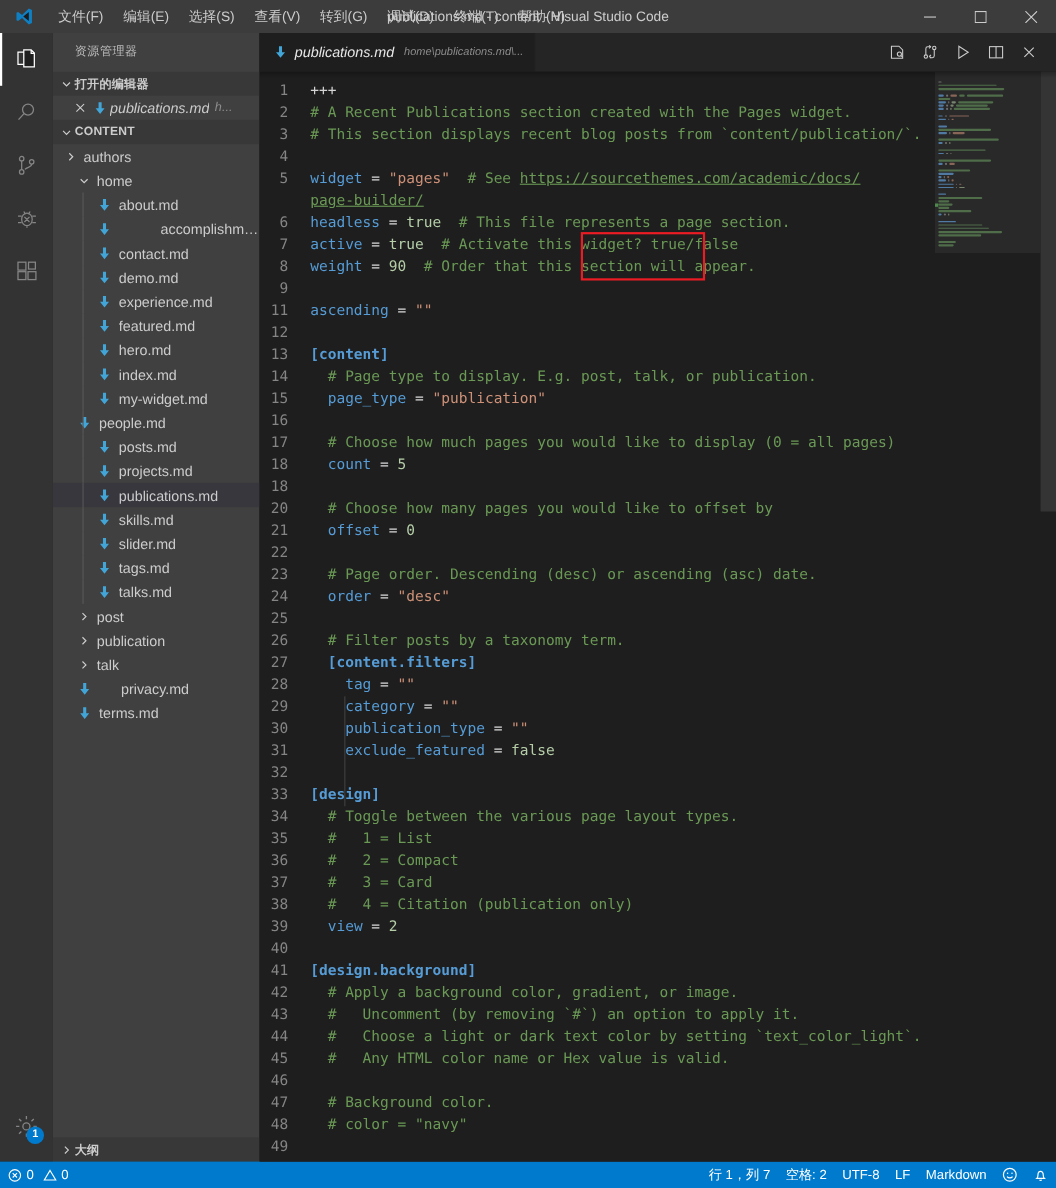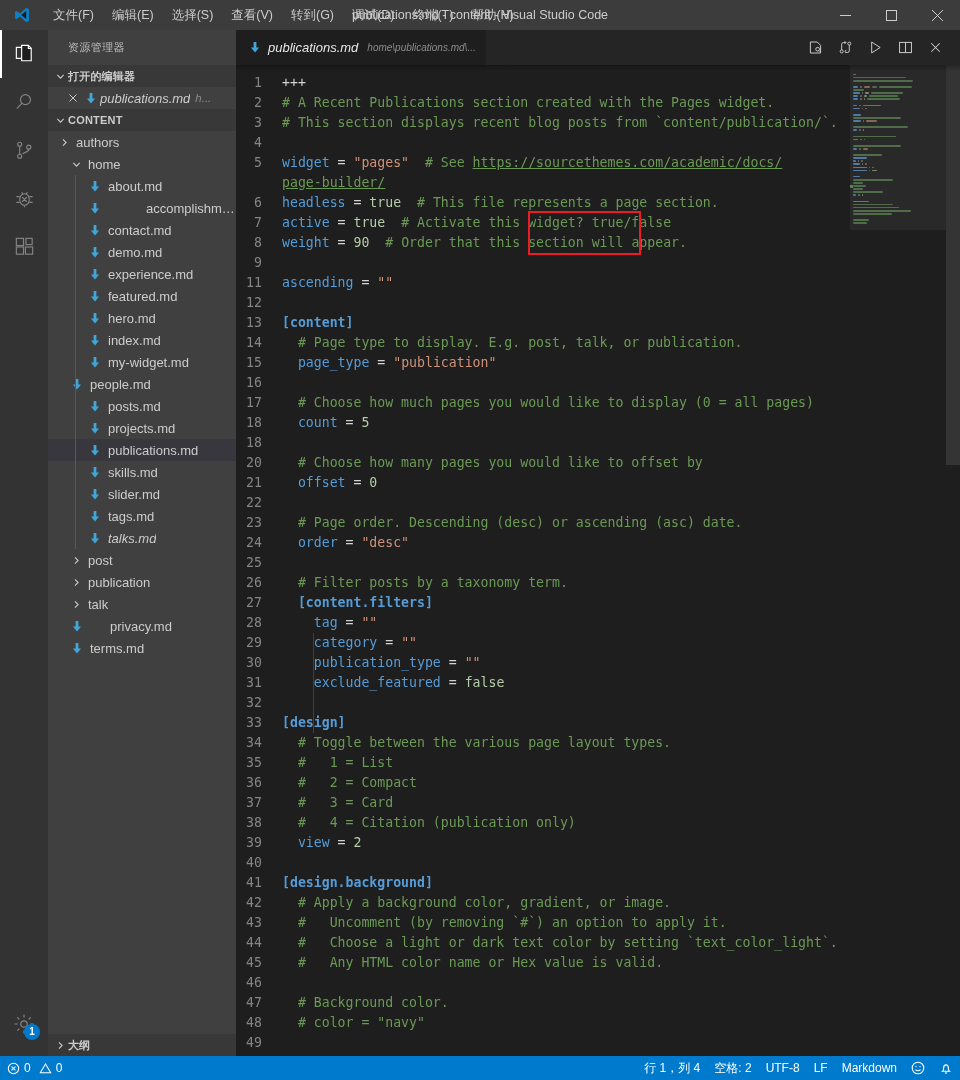--- a/index.html
+++ b/index.html
@@ -443,21 +443,21 @@
               </span>
               <span class="label" style="margin-left: 4px;">tags.md</span>
             </div>
             <div class="row" style="padding-left: 38px;">
               <div class="indent-guide" style="left: 27px;"></div>
               <span class="md-icon">
                 <svg width="12" height="13" viewBox="0 0 12 13">
                   <path d="M4.6 1h2.8v5.4h2.7L6 11.6 1.9 6.4h2.7z" fill="#42a5d8"></path>
                 </svg>
               </span>
-              <span class="label" style="margin-left: 4px; font-style: italic;">talks.md</span>
+              <span class="label" style="margin-left: 4px;">talks.md</span>
             </div>
             <div class="row" style="padding-left: 20px;">
               <span class="twisty">
                 <svg width="9" height="9" viewBox="0 0 10 10">
                   <path d="M3.3 1.5 6.8 5 3.3 8.5" stroke="#cccccc" stroke-width="1.2" fill="none"></path>
                 </svg>
               </span>
               <span class="label" style="margin-left: 4px;">post</span>
             </div>
             <div class="row" style="padding-left: 20px;">
@@ -936,21 +936,21 @@
       </span>
       <span>0</span>
       <span class="st-icon" style="margin-left:4px;">
         <svg width="13" height="13" viewBox="0 0 14 14" fill="none" stroke="#ffffff" stroke-width="1.1">
           <path d="M7 2.2 12.6 11.6H1.4z"></path>
         </svg>
       </span>
       <span>0</span>
     </div>
     <div class="st-spacer"></div>
-    <div class="st-item">行 1，列 4</div>
+    <div class="st-item">行 1，列 7</div>
     <div class="st-item">空格: 2</div>
     <div class="st-item">UTF-8</div>
     <div class="st-item">LF</div>
     <div class="st-item">Markdown</div>
     <div class="st-item">
       <span class="st-icon">
         <svg width="14" height="14" viewBox="0 0 14 14" fill="none" stroke="#ffffff" stroke-width="1.1">
           <circle cx="7" cy="7" r="5.8"></circle>
             <circle cx="5" cy="5.6" r=".7" fill="#fff" stroke="none"></circle>
           <circle cx="9" cy="5.6" r=".7" fill="#fff" stroke="none"></circle>

